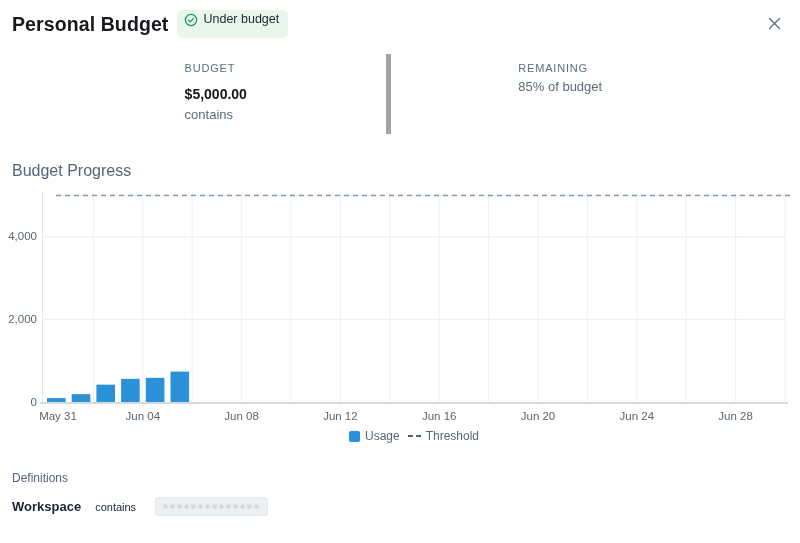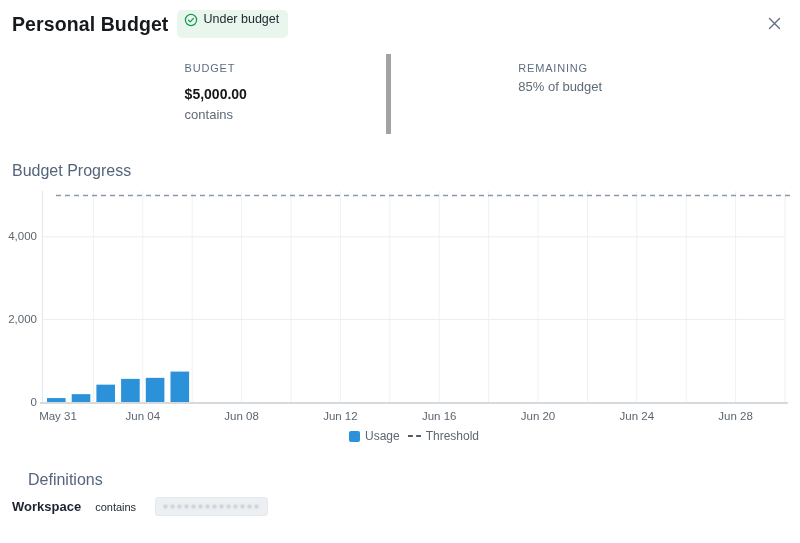--- a/index.html
+++ b/index.html
@@ -28,21 +28,21 @@
   .chart-svg{position:absolute;left:0;top:183px;display:block;}
   .tick{font-family:"Liberation Sans",sans-serif;font-size:11.5px;fill:#5c6670;}
 
   .legend{position:absolute;left:43px;top:429px;width:742px;display:flex;justify-content:center;
           align-items:center;gap:8px;font-size:12px;color:#5b6672;}
   .legend-item{display:inline-flex;align-items:center;gap:5px;cursor:default;}
   .legend-swatch{width:11px;height:11px;border-radius:2px;background:#2b92da;display:inline-block;}
   .legend-dash{width:13px;height:0;border-top:2px dashed #4f5b67;display:inline-block;}
 
   
-  .defs-title{position:absolute;left:28px;top:471px;font-size:16px;color:#54657a;}
+  .defs-title{position:absolute;left:12px;top:471px;font-size:12px;color:#54657a;}
   .defs-row{position:absolute;left:12px;top:497px;display:flex;align-items:center;}
   .defs-term{font-size:13px;font-weight:700;color:#1b2330;}
   .defs-op{font-size:11px;color:#232c36;margin-left:14px;}
   .redacted-pill{position:relative;margin-left:19px;width:113px;height:19px;background:#edf0f3;
                  border-radius:4px;box-shadow:inset 0 0 0 1px #e6e9ec;}
   .redacted-pill .blur{position:absolute;left:9px;right:9px;top:8px;height:3px;filter:blur(1.2px);
                  background:repeating-linear-gradient(90deg,#b6bfc8 0 3px,rgba(0,0,0,0) 3px 7px);}
 </style>
 </head>
 <body>

